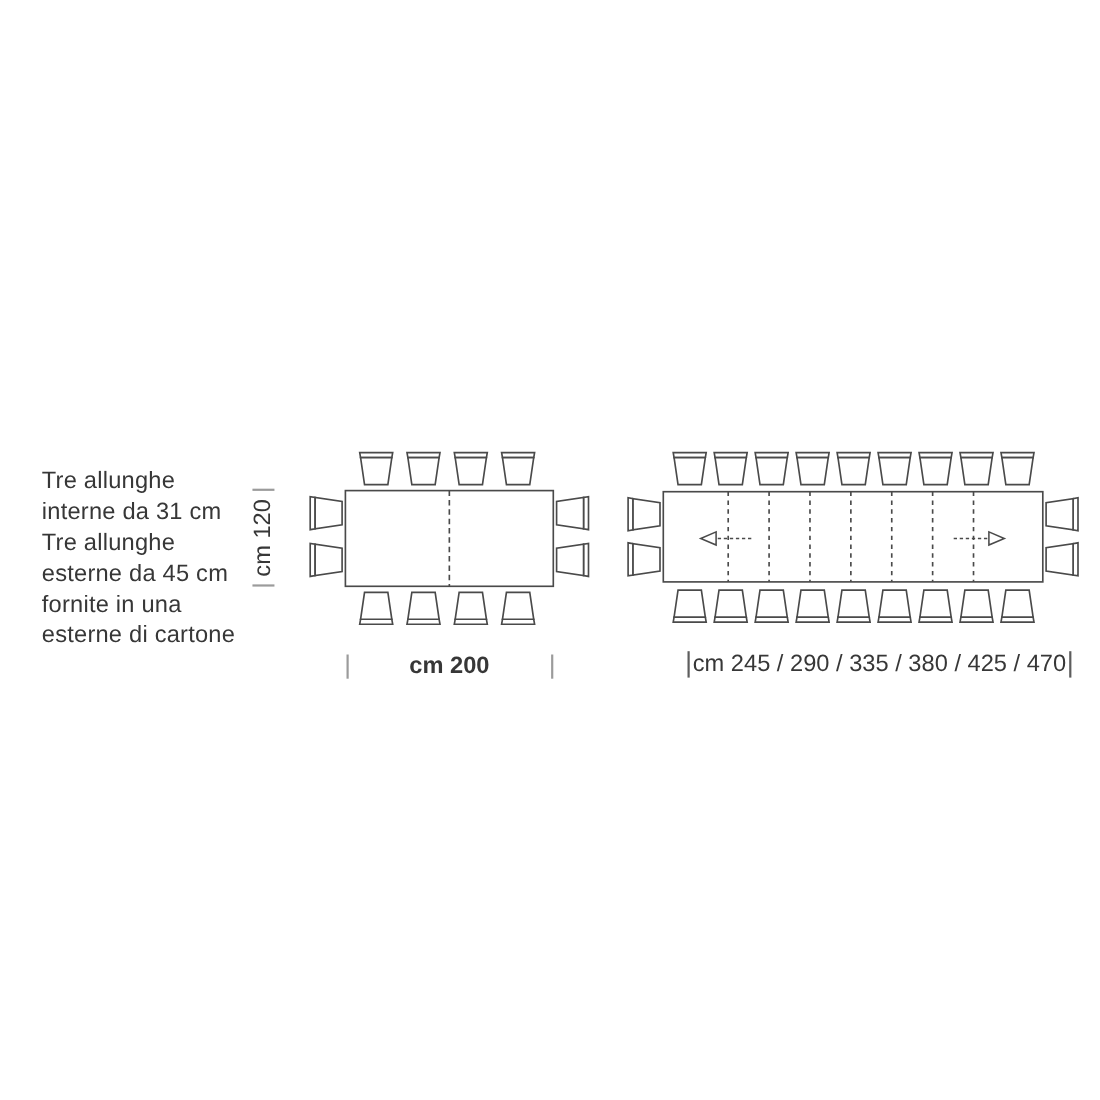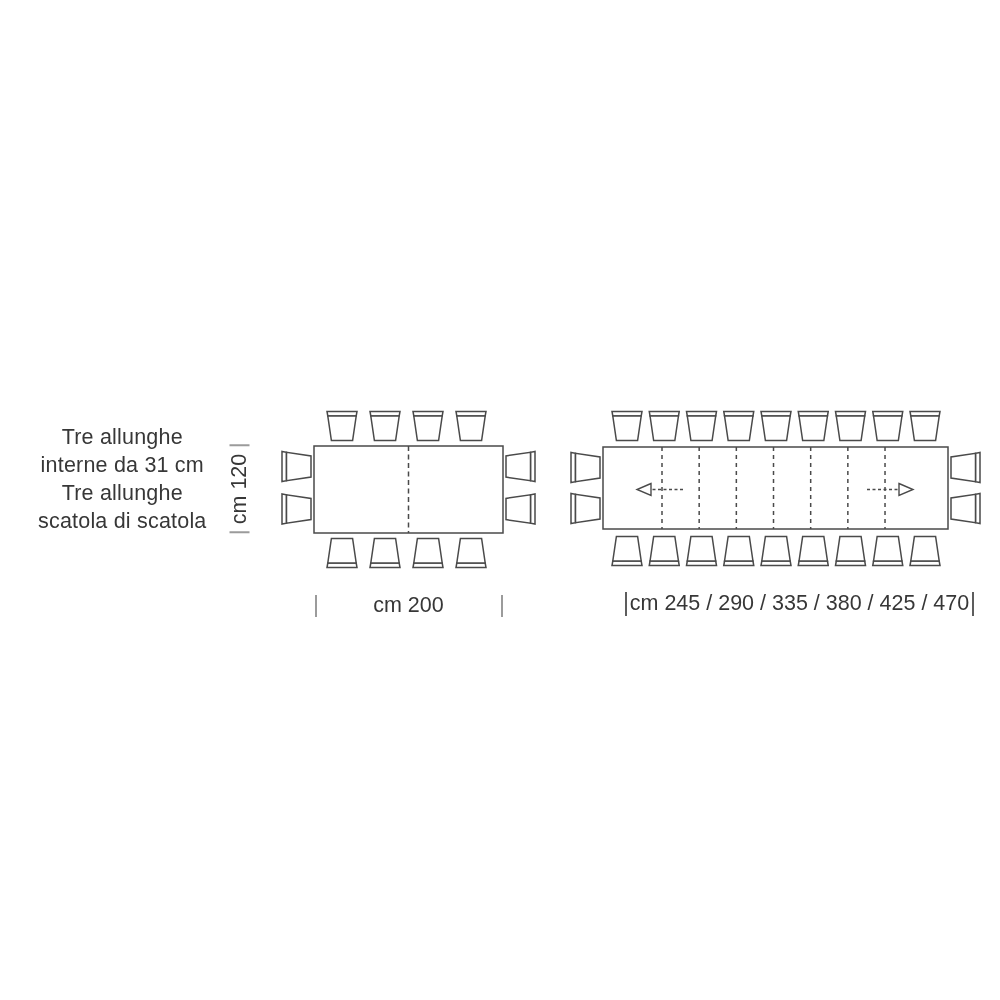--- a/index.html
+++ b/index.html
@@ -12,34 +12,34 @@
     font-family:"Liberation Sans", sans-serif;
     color:#373737;
   }
   .note{
     position:absolute;
     left:38px;top:423px;
     font-size:21.5px;
     line-height:28px;
     letter-spacing:0.2px;
     color:#373737;
-    text-align:center;
   }
   .diagram-svg{
     position:absolute;left:0;top:0;
   }
   .dim-label{
     position:absolute;
     font-size:21.5px;
     color:#373737;
     white-space:nowrap;
   }
   .dim-label-closed{
     left:314px;top:593px;width:189px;
     text-align:center;
+    font-weight:bold;
   }
   .dim-label-extended{
     left:601px;top:591px;width:349px;
     display:flex;align-items:center;justify-content:space-between;padding-left:24px;
   }
   .dim-label-extended .txt{flex:1;text-align:center;}
   .bar-dark{width:2px;height:24px;background:#5d5d5d;}
   .depth-label{
     position:absolute;
     left:239px;top:489px;
@@ -51,21 +51,23 @@
 </style>
 </head>
 <body>
 
 <div class="stage">
 
   <div class="note">
     <div>Tre allunghe</div>
     <div>interne da 31 cm</div>
     <div>Tre allunghe</div>
-    <div>scatola di scatola</div>
+    <div>esterne da 45 cm</div>
+    <div>fornite in una</div>
+    <div>esterne di cartone</div>
   </div>
 
   <svg class="diagram-svg" width="1000" height="1000" viewBox="0 0 1000 1000">
 
     <g>
       <rect x="314" y="446" width="189" height="87" fill="#ffffff" stroke="#4a4a4a" stroke-width="1.5"></rect>
       <line x1="408.5" y1="446" x2="408.5" y2="533" stroke="#4a4a4a" stroke-width="1.5" stroke-dasharray="5,3.5"></line>
       <g id="chairs-closed">
           <g transform="translate(342,426) rotate(0)">
             <path d="M -15 -14.5 L 15 -14.5 L 14.2 -10 L -14.2 -10 Z" fill="#ffffff" stroke="#4a4a4a" stroke-width="1.5" stroke-linejoin="miter"></path>

